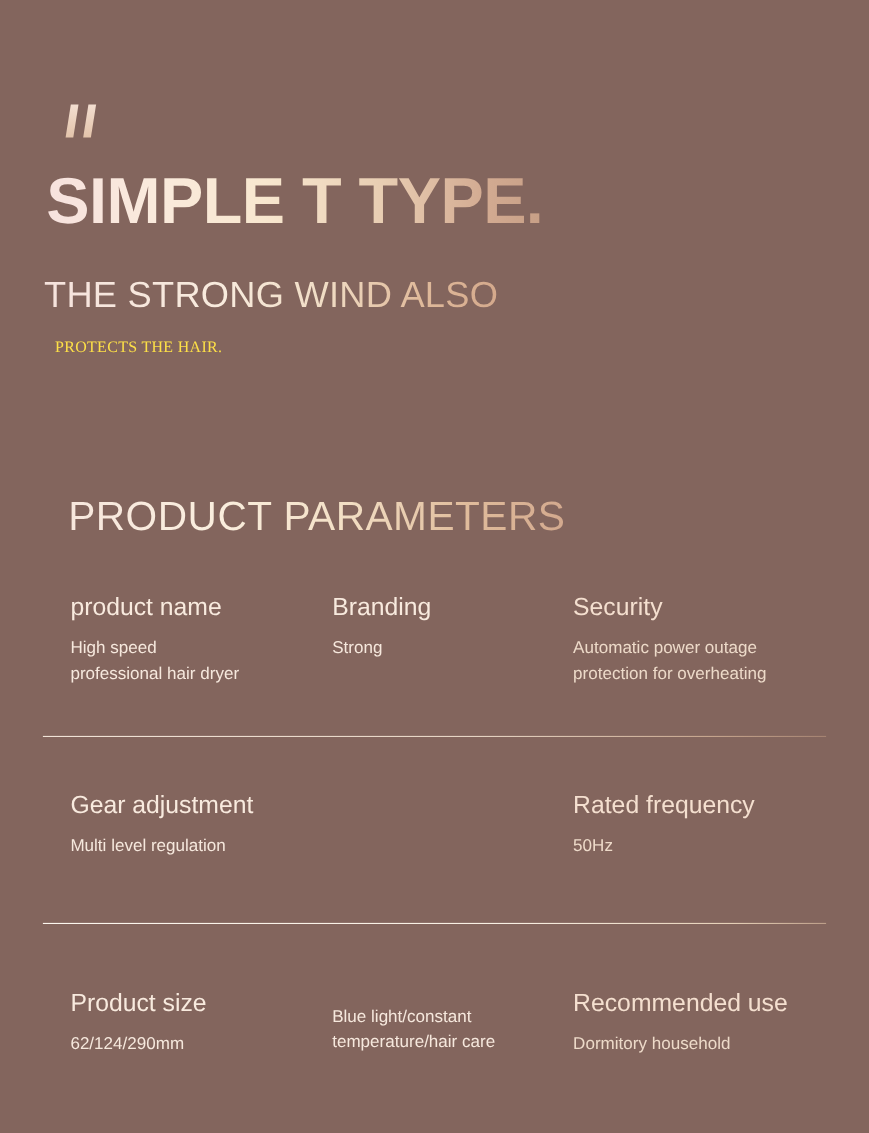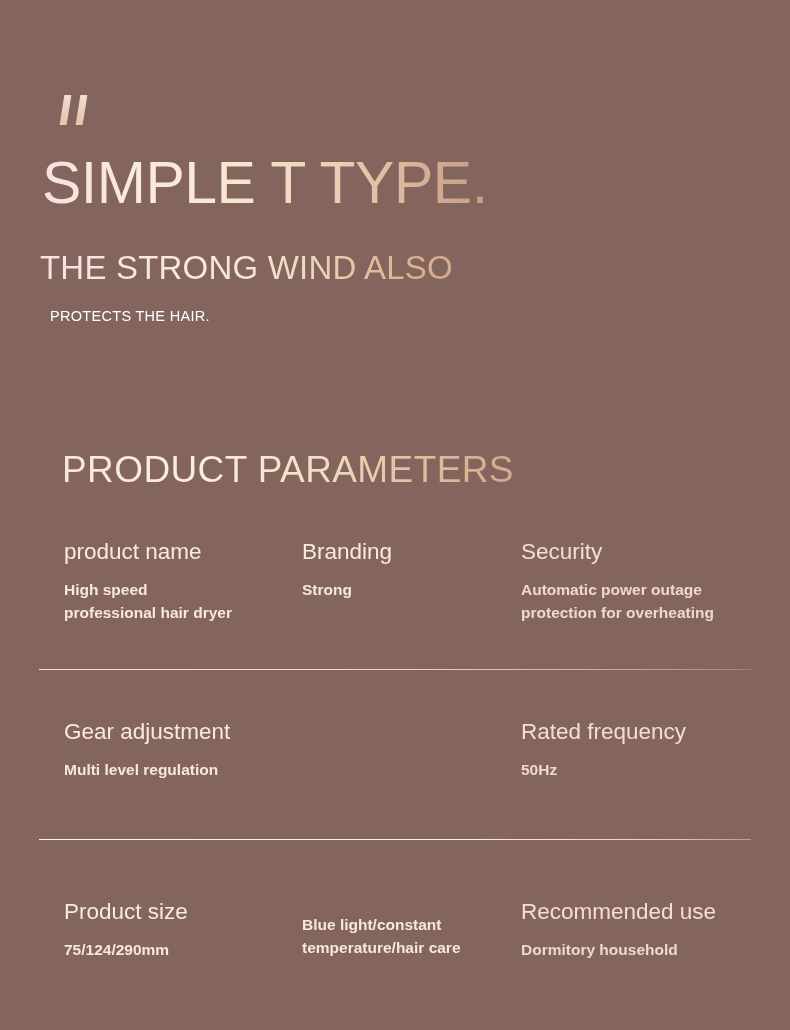--- a/index.html
+++ b/index.html
@@ -39,21 +39,21 @@
     transform: skewX(-9deg);
   }
   .quote-mark span.q1 { left: 3px; }
   .quote-mark span.q2 { left: 19px; }
 
   .hero-title {
     position: absolute;
     left: 42px;
     top: 154px;
     font-size: 59px;
-    font-weight: normal;
+    font-weight: bold;
     letter-spacing: -0.5px;
     line-height: 1;
     white-space: nowrap;
     background: linear-gradient(90deg,
         #f7e2de 0%,
         #faeadc 22%,
         #f8e7cf 44%,
         #e8cdb2 68%,
         #d3ab92 88%,
         #c79f86 100%);
@@ -86,21 +86,22 @@
 
   .hero-tagline {
     position: absolute;
     left: 50px;
     top: 309px;
     font-size: 14.5px;
     font-weight: normal;
     letter-spacing: 0.3px;
     line-height: 1;
     white-space: nowrap;
-    color: #ffffff;
+    color: #fde047;
+    font-family: Liberation Serif, serif;
   }
 
   
   .section-heading {
     position: absolute;
     left: 62px;
     top: 451px;
     font-size: 37px;
     font-weight: normal;
     letter-spacing: 0.4px;
@@ -145,21 +146,21 @@
     font-weight: normal;
     line-height: 1.1;
     color: #f8eade;
     white-space: nowrap;
   }
   .col-3 .spec-label { color: #f4dfcf; }
 
   .spec-value {
     margin-top: 13px;
     font-size: 15.5px;
-    font-weight: bold;
+    font-weight: normal;
     line-height: 1.5;
     color: #f6e8dd;
   }
   .col-3 .spec-value { color: #eddac9; }
 
   .spec-divider {
     position: absolute;
     left: 39px;
     width: 712px;
     height: 1px;
@@ -230,21 +231,21 @@
     <div class="spec-cell col-3">
       <div class="spec-label">Rated frequency</div>
       <div class="spec-value">50Hz</div>
     </div>
     <hr class="spec-divider d2">
   </div>
 
   <div class="spec-row">
     <div class="spec-cell col-1">
       <div class="spec-label">Product size</div>
-      <div class="spec-value">75/124/290mm</div>
+      <div class="spec-value">62/124/290mm</div>
     </div>
     <div class="spec-cell col-2">
       <div class="spec-value" style="white-space: pre-line;">Blue light/constant
 temperature/hair care</div>
     </div>
     <div class="spec-cell col-3">
       <div class="spec-label">Recommended use</div>
       <div class="spec-value">Dormitory household</div>
     </div>
   </div>

